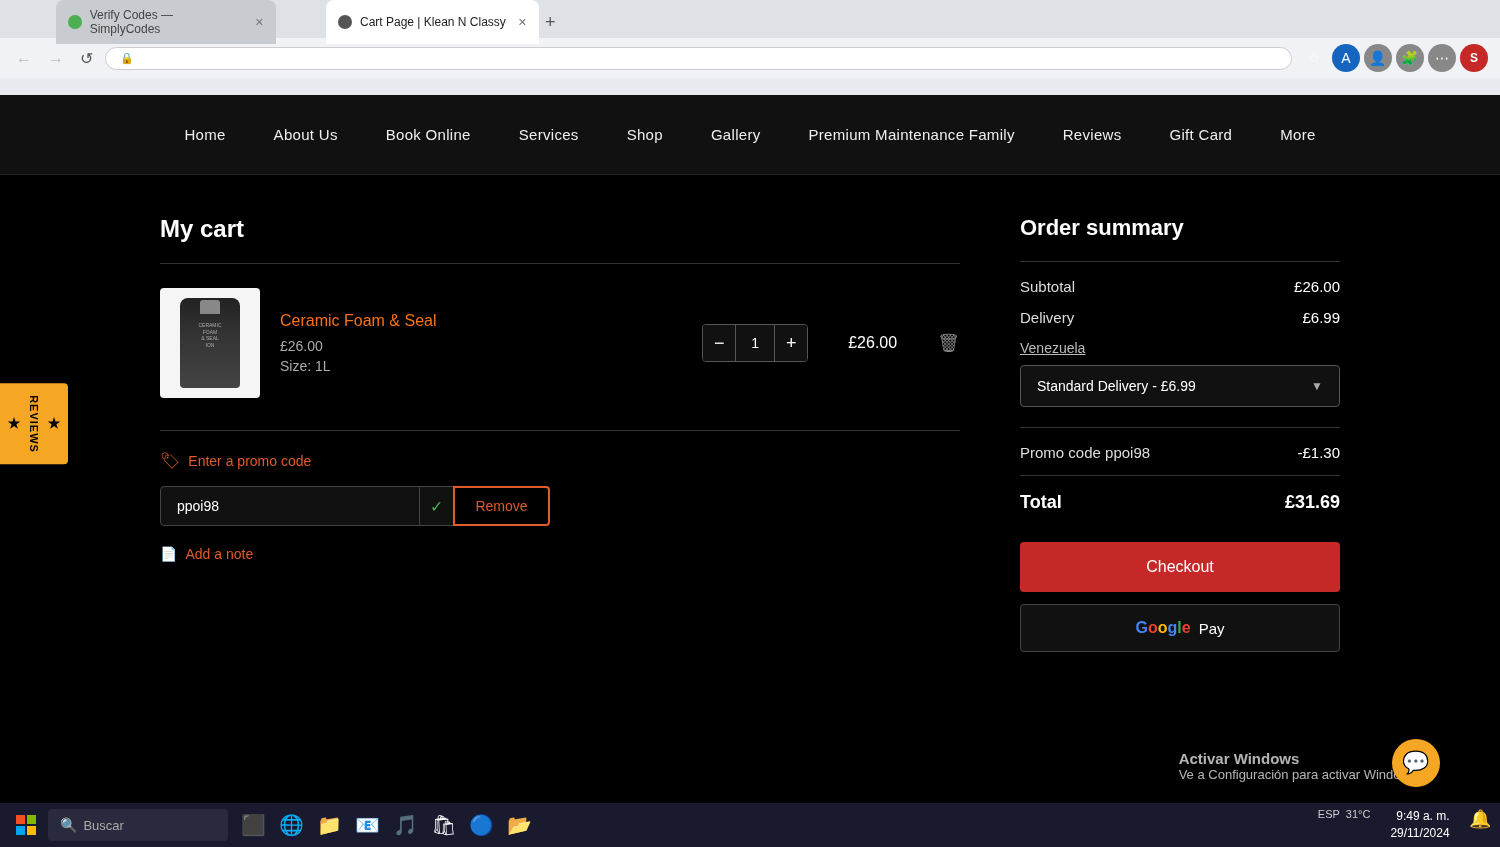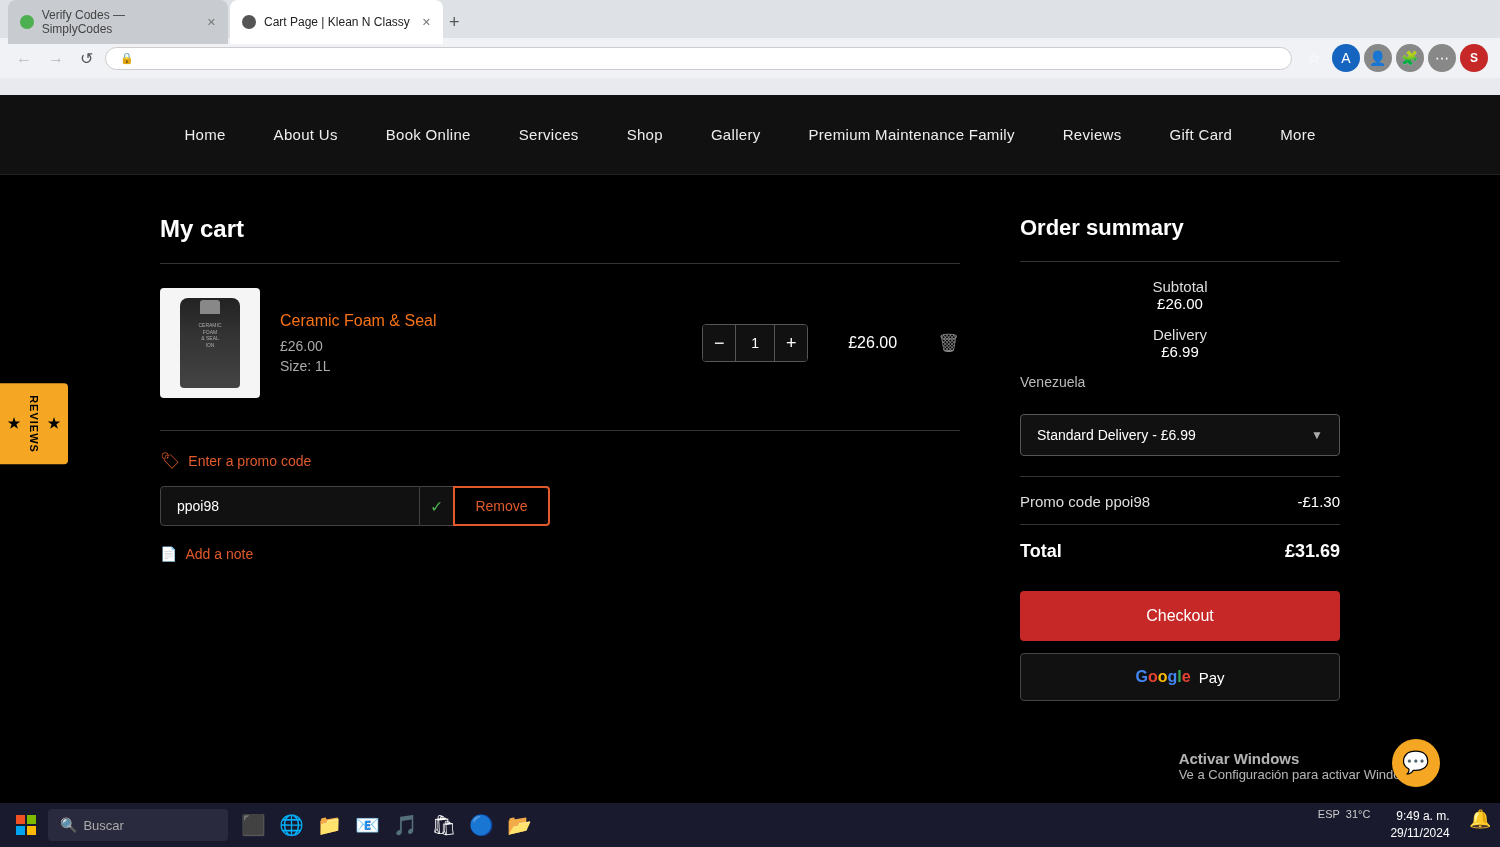--- a/index.html
+++ b/index.html
@@ -1,21 +1,21 @@
 <!DOCTYPE html>
 <html><head>
   <meta charset="utf-8">
   <style>
     * { margin: 0; padding: 0; box-sizing: border-box; }
     body { font-family: 'Helvetica Neue', Arial, sans-serif; background: #000; color: #fff; width: 1500px; height: 847px; overflow: hidden; }
 
     
     .browser-chrome { background: #e8eaf0; height: 95px; }
     .tab-bar { display: flex; align-items: center; padding: 6px 8px 0; gap: 2px; height: 38px; background: #dee1e6; }
-    .tab { display: flex; align-items: center; padding: 0 12px; height: 44px; border-radius: 8px 8px 0 0; font-size: 12px; gap: 8px; max-width: 220px; }
+    .tab { display: flex; align-items: center; padding: 0 12px; height: 44px; border-radius: 8px 8px 0 0; font-size: 12px; gap: 8px; max-width: 220px; margin-left: 48px; }
     .tab.inactive { background: #c8cbd0; color: #444; }
     .tab.active { background: #fff; color: #222; }
     .tab-favicon { width: 14px; height: 14px; border-radius: 50%; }
     .tab-favicon.green { background: #4caf50; }
     .tab-favicon.cart { background: #555; }
     .tab-close { font-size: 11px; color: #777; cursor: pointer; margin-left: 4px; }
     .tab-new { background: none; border: none; font-size: 18px; color: #555; cursor: pointer; margin-left: 4px; }
     .address-bar-row { display: flex; align-items: center; padding: 4px 12px; gap: 8px; height: 40px; background: #f0f2f5; }
     .nav-btn { background: none; border: none; font-size: 16px; color: #555; cursor: pointer; padding: 4px; }
     .nav-btn.disabled { color: #bbb; }
@@ -63,24 +63,24 @@
     .promo-input { background: #111; border: 1px solid #444; border-radius: 4px 0 0 4px; padding: 0 16px; font-size: 14px; color: #fff; width: 260px; outline: none; }
     .promo-check { color: #4caf50; padding: 0 10px; display: flex; align-items: center; background: #111; border-top: 1px solid #444; border-bottom: 1px solid #444; }
     .promo-remove-btn { background: none; border: 2px solid #e05a2b; border-radius: 0 4px 4px 0; color: #e05a2b; padding: 10px 20px; font-size: 14px; cursor: pointer; }
     .add-note { display: flex; align-items: center; gap: 8px; color: #e05a2b; font-size: 14px; cursor: pointer; margin-top: 20px; }
     .note-icon { font-size: 14px; }
 
     
     .order-summary { width: 320px; }
     .order-title { font-size: 22px; font-weight: 600; color: #fff; margin-bottom: 20px; }
     .order-divider { border: none; border-top: 1px solid #333; margin-bottom: 16px; }
-    .order-row { display: flex; justify-content: space-between; align-items: center; margin-bottom: 14px; flex-direction: column; }
+    .order-row { display: flex; justify-content: space-between; align-items: center; margin-bottom: 14px; }
     .order-label { font-size: 15px; color: #ddd; }
     .order-value { font-size: 15px; color: #fff; }
-    .delivery-country { font-size: 14px; color: #bbb; cursor: pointer; margin-bottom: 24px; }
+    .delivery-country { font-size: 14px; color: #bbb; text-decoration: underline; cursor: pointer; margin-bottom: 9px; }
     .delivery-dropdown { display: flex; align-items: center; justify-content: space-between; background: #111; border: 1px solid #555; border-radius: 4px; padding: 12px 16px; font-size: 14px; color: #fff; cursor: pointer; margin-bottom: 20px; }
     .dropdown-arrow { font-size: 12px; color: #aaa; }
     .promo-row { display: flex; justify-content: space-between; margin-bottom: 14px; }
     .promo-row-label { font-size: 15px; color: #ddd; }
     .promo-discount { font-size: 15px; color: #fff; }
     .total-divider { border: none; border-top: 1px solid #333; margin: 8px 0 16px; }
     .total-row { display: flex; justify-content: space-between; align-items: center; margin-bottom: 29px; }
     .total-label { font-size: 18px; font-weight: 600; color: #fff; }
     .total-value { font-size: 18px; font-weight: 600; color: #fff; }
     .checkout-btn { width: 100%; background: #c62828; border: none; color: #fff; padding: 16px; font-size: 16px; border-radius: 4px; cursor: pointer; margin-bottom: 12px; font-weight: 500; }

